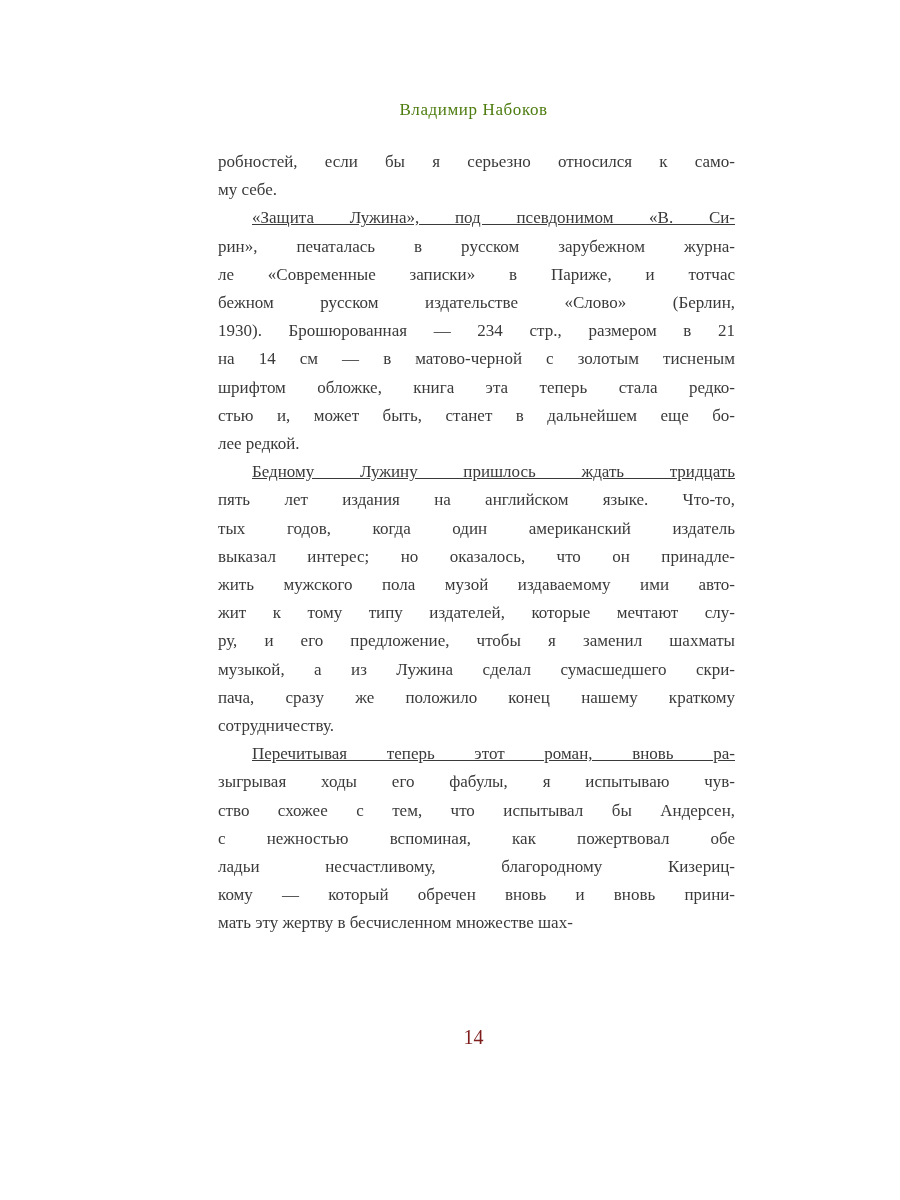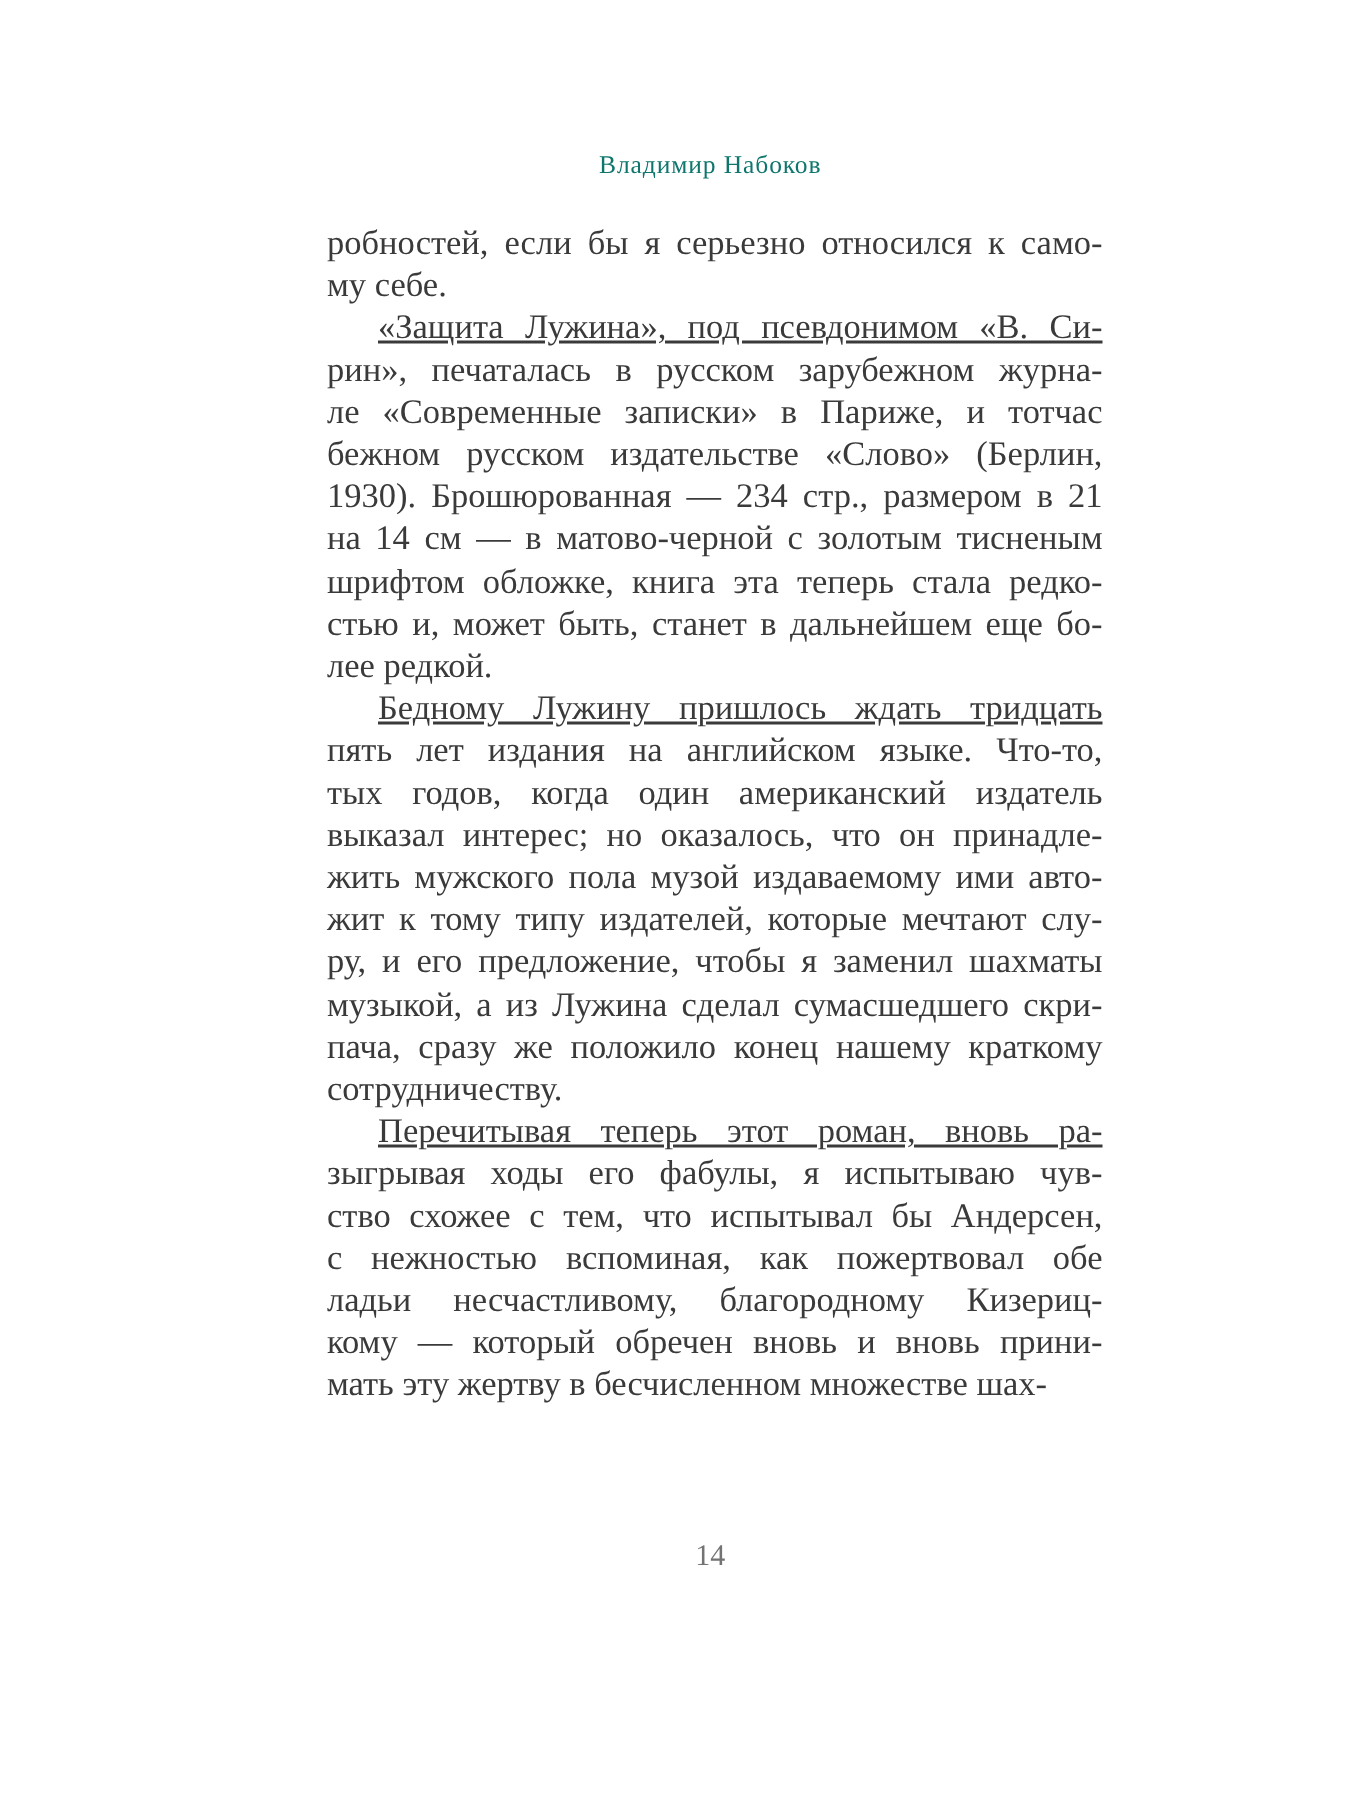--- a/index.html
+++ b/index.html
@@ -17,28 +17,28 @@
     overflow: hidden;
   }
   .running-header {
     position: absolute;
     top: 100px;
     left: 215px;
     width: 517px;
     text-align: center;
     font-size: 17px;
     letter-spacing: 0.6px;
-    color: #0f766e;
+    color: #4d7c0f;
   }
   .text-block {
     position: absolute;
     top: 148px;
     left: 218px;
     width: 517px;
-    font-size: 23px;
+    font-size: 17px;
     line-height: 28.2px;
   }
   .paragraph {
     margin: 0;
     padding: 0;
   }
   .text-line {
     text-align: justify;
     text-align-last: justify;
     white-space: normal;
@@ -50,21 +50,21 @@
     text-indent: 34px;
     text-decoration: underline;
   }
   .page-number {
     position: absolute;
     top: 1026px;
     left: 215px;
     width: 517px;
     text-align: center;
     font-size: 20px;
-    color: #737373;
+    color: #7f1d1d;
   }
 </style>
 </head>
 <body>
 
 <div class="book-page">
   <div class="running-header">Владимир Набоков</div>
 
   <div class="text-block">
       <div class="paragraph">

